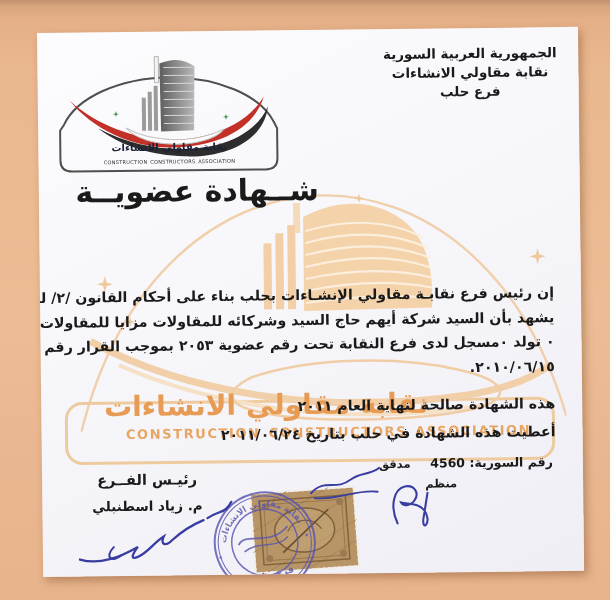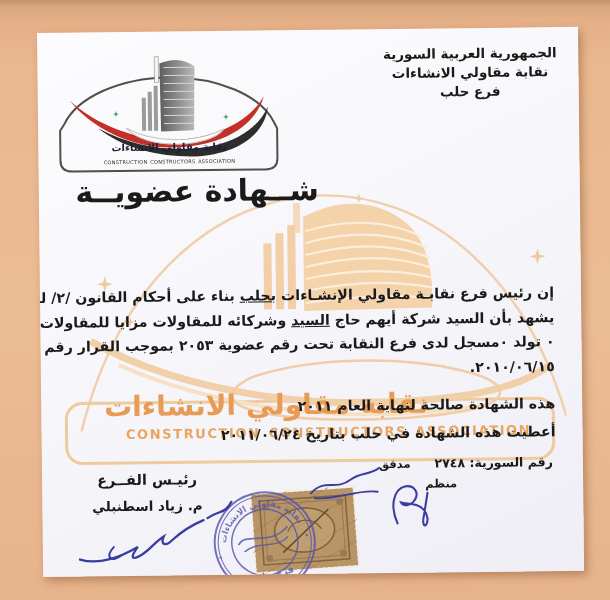--- a/index.html
+++ b/index.html
@@ -16,21 +16,21 @@
   .rtl{direction:rtl;unicode-bidi:plaintext;}
   .ink{color:var(--ink,#1a1a1a);}
   .org{left:340px;top:16px;width:185px;text-align:center;font-size:13.5px;font-weight:700;line-height:19px;z-index:3;}
   .cert-title{left:20px;top:142px;width:260px;font-size:30px;font-weight:700;letter-spacing:1px;z-index:3;}
   .wm-ar{left:55px;top:358px;width:340px;text-align:center;font-size:28px;font-weight:700;
          color:var(--accent-orange,#e79b55);z-index:1;}
   .wm-en{left:57px;top:389px;width:460px;text-align:center;font-size:19px;font-weight:700;
          font-variant:small-caps;text-transform:lowercase;letter-spacing:1.6px;color:#e8a562;z-index:1;}
   .body-block{left:22px;top:253px;width:492px;z-index:3;}
   .body-line{font-size:14.2px;font-weight:700;line-height:24.5px;white-space:nowrap;text-align:right;}
-  .uline{text-decoration:underline;}
+  .uline{}
   .validity{left:22px;top:363px;width:492px;z-index:3;}
   .validity div{font-size:14.2px;font-weight:700;line-height:27.5px;white-space:nowrap;text-align:right;}
   .cert-row{right:30px;top:427px;font-size:12.5px;font-weight:700;z-index:3;white-space:nowrap;}
   .small-label{font-size:11.5px;font-weight:700;z-index:3;}
   .president{left:30px;top:435px;width:150px;text-align:center;z-index:3;}
   .president .t1{font-size:14.5px;font-weight:700;line-height:27px;}
   .president .t2{font-size:13.5px;font-weight:700;line-height:24px;}
   svg{display:block;}
   .sc{font-variant:small-caps;text-transform:lowercase;}
   .sig{z-index:7;}
@@ -109,21 +109,21 @@
       <div class="body-line ink">٢٠١٠/٠٦/١٥.</div>
     </div>
 
     <div class="abs validity rtl">
       <div class="ink">هذه الشهادة صالحة لنهاية العام ٢٠١١</div>
       <div class="ink">أعطيت هذه الشهادة في حلب بتاريخ ٢٠١١/٠٦/٢٤</div>
     </div>
 
     <div class="abs cert-row rtl ink">
       <span>رقم السورية:</span>
-      <span>٢٧٤٨</span>
+      <span>4560</span>
     </div>
     <div class="abs small-label rtl ink" style="left:383px;top:448px;">منظم</div>
     <div class="abs small-label rtl ink" style="left:337px;top:428px;">مدقق</div>
 
     <div class="abs president rtl ink">
       <div class="t1">رئيـس الفــرع</div>
       <div class="t2">م. زياد اسطنبلي</div>
     </div>
 
     <svg class="abs fiscal" width="106" height="82" viewBox="0 0 106 82">

